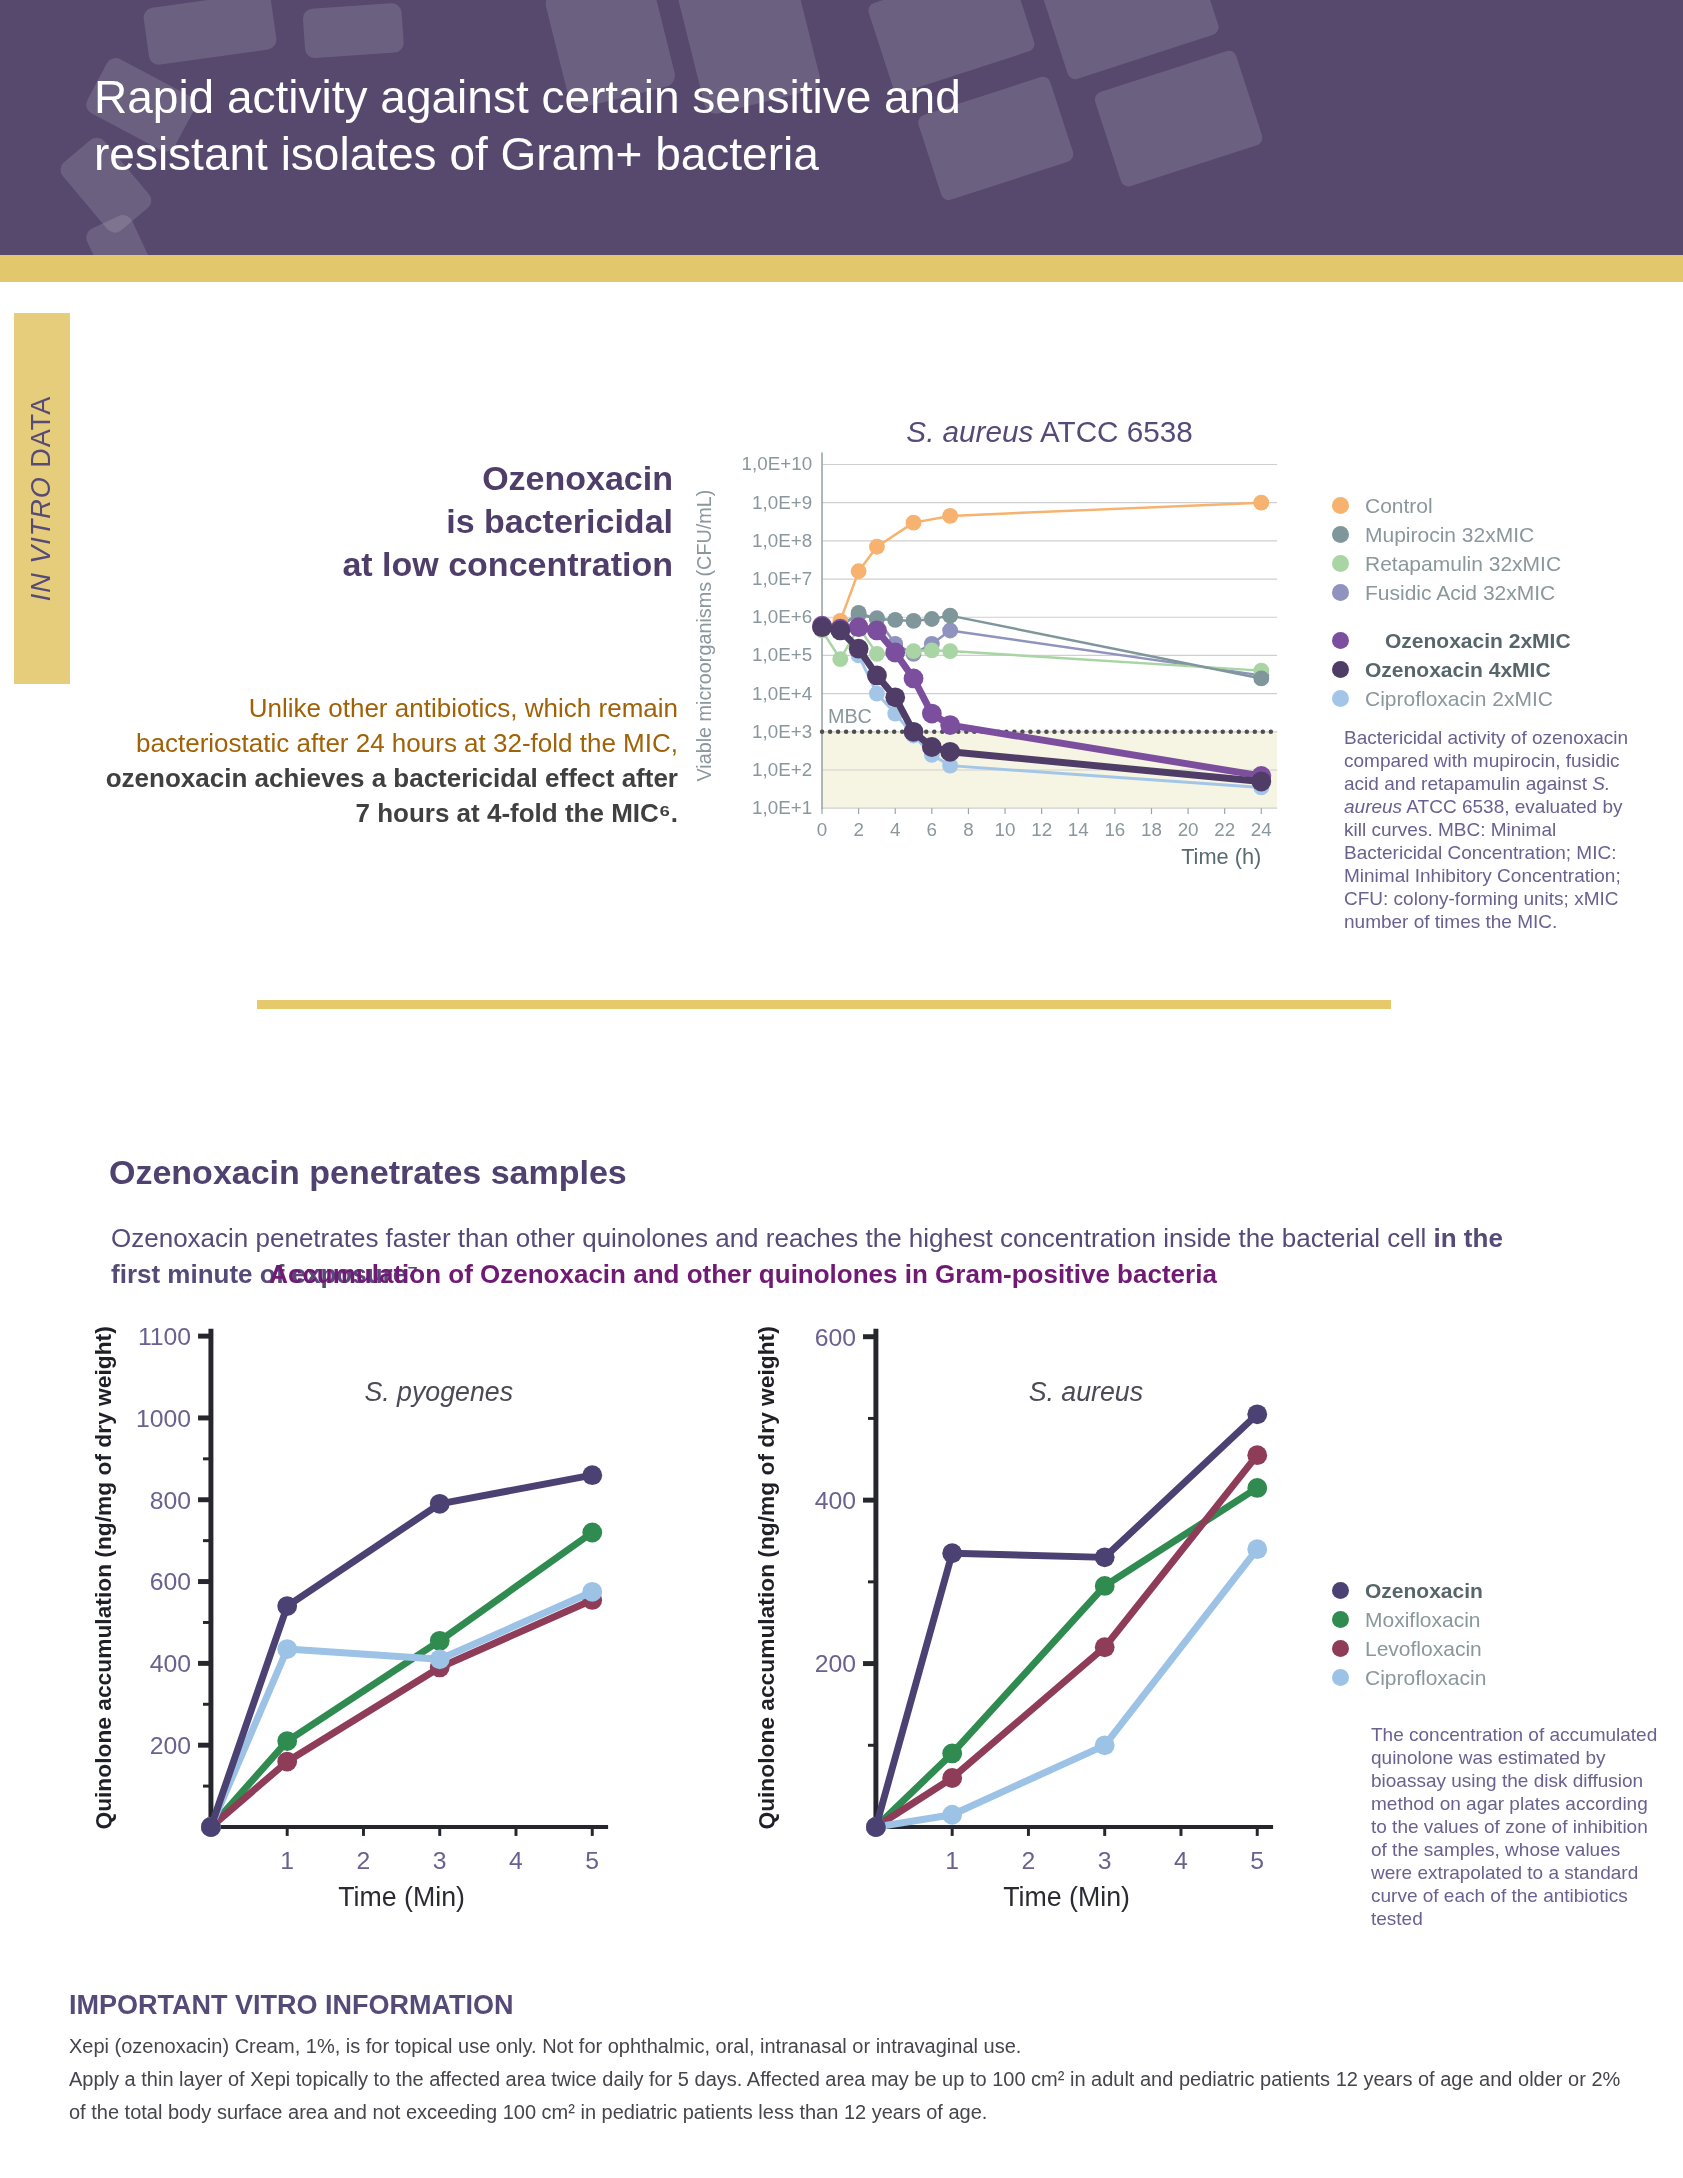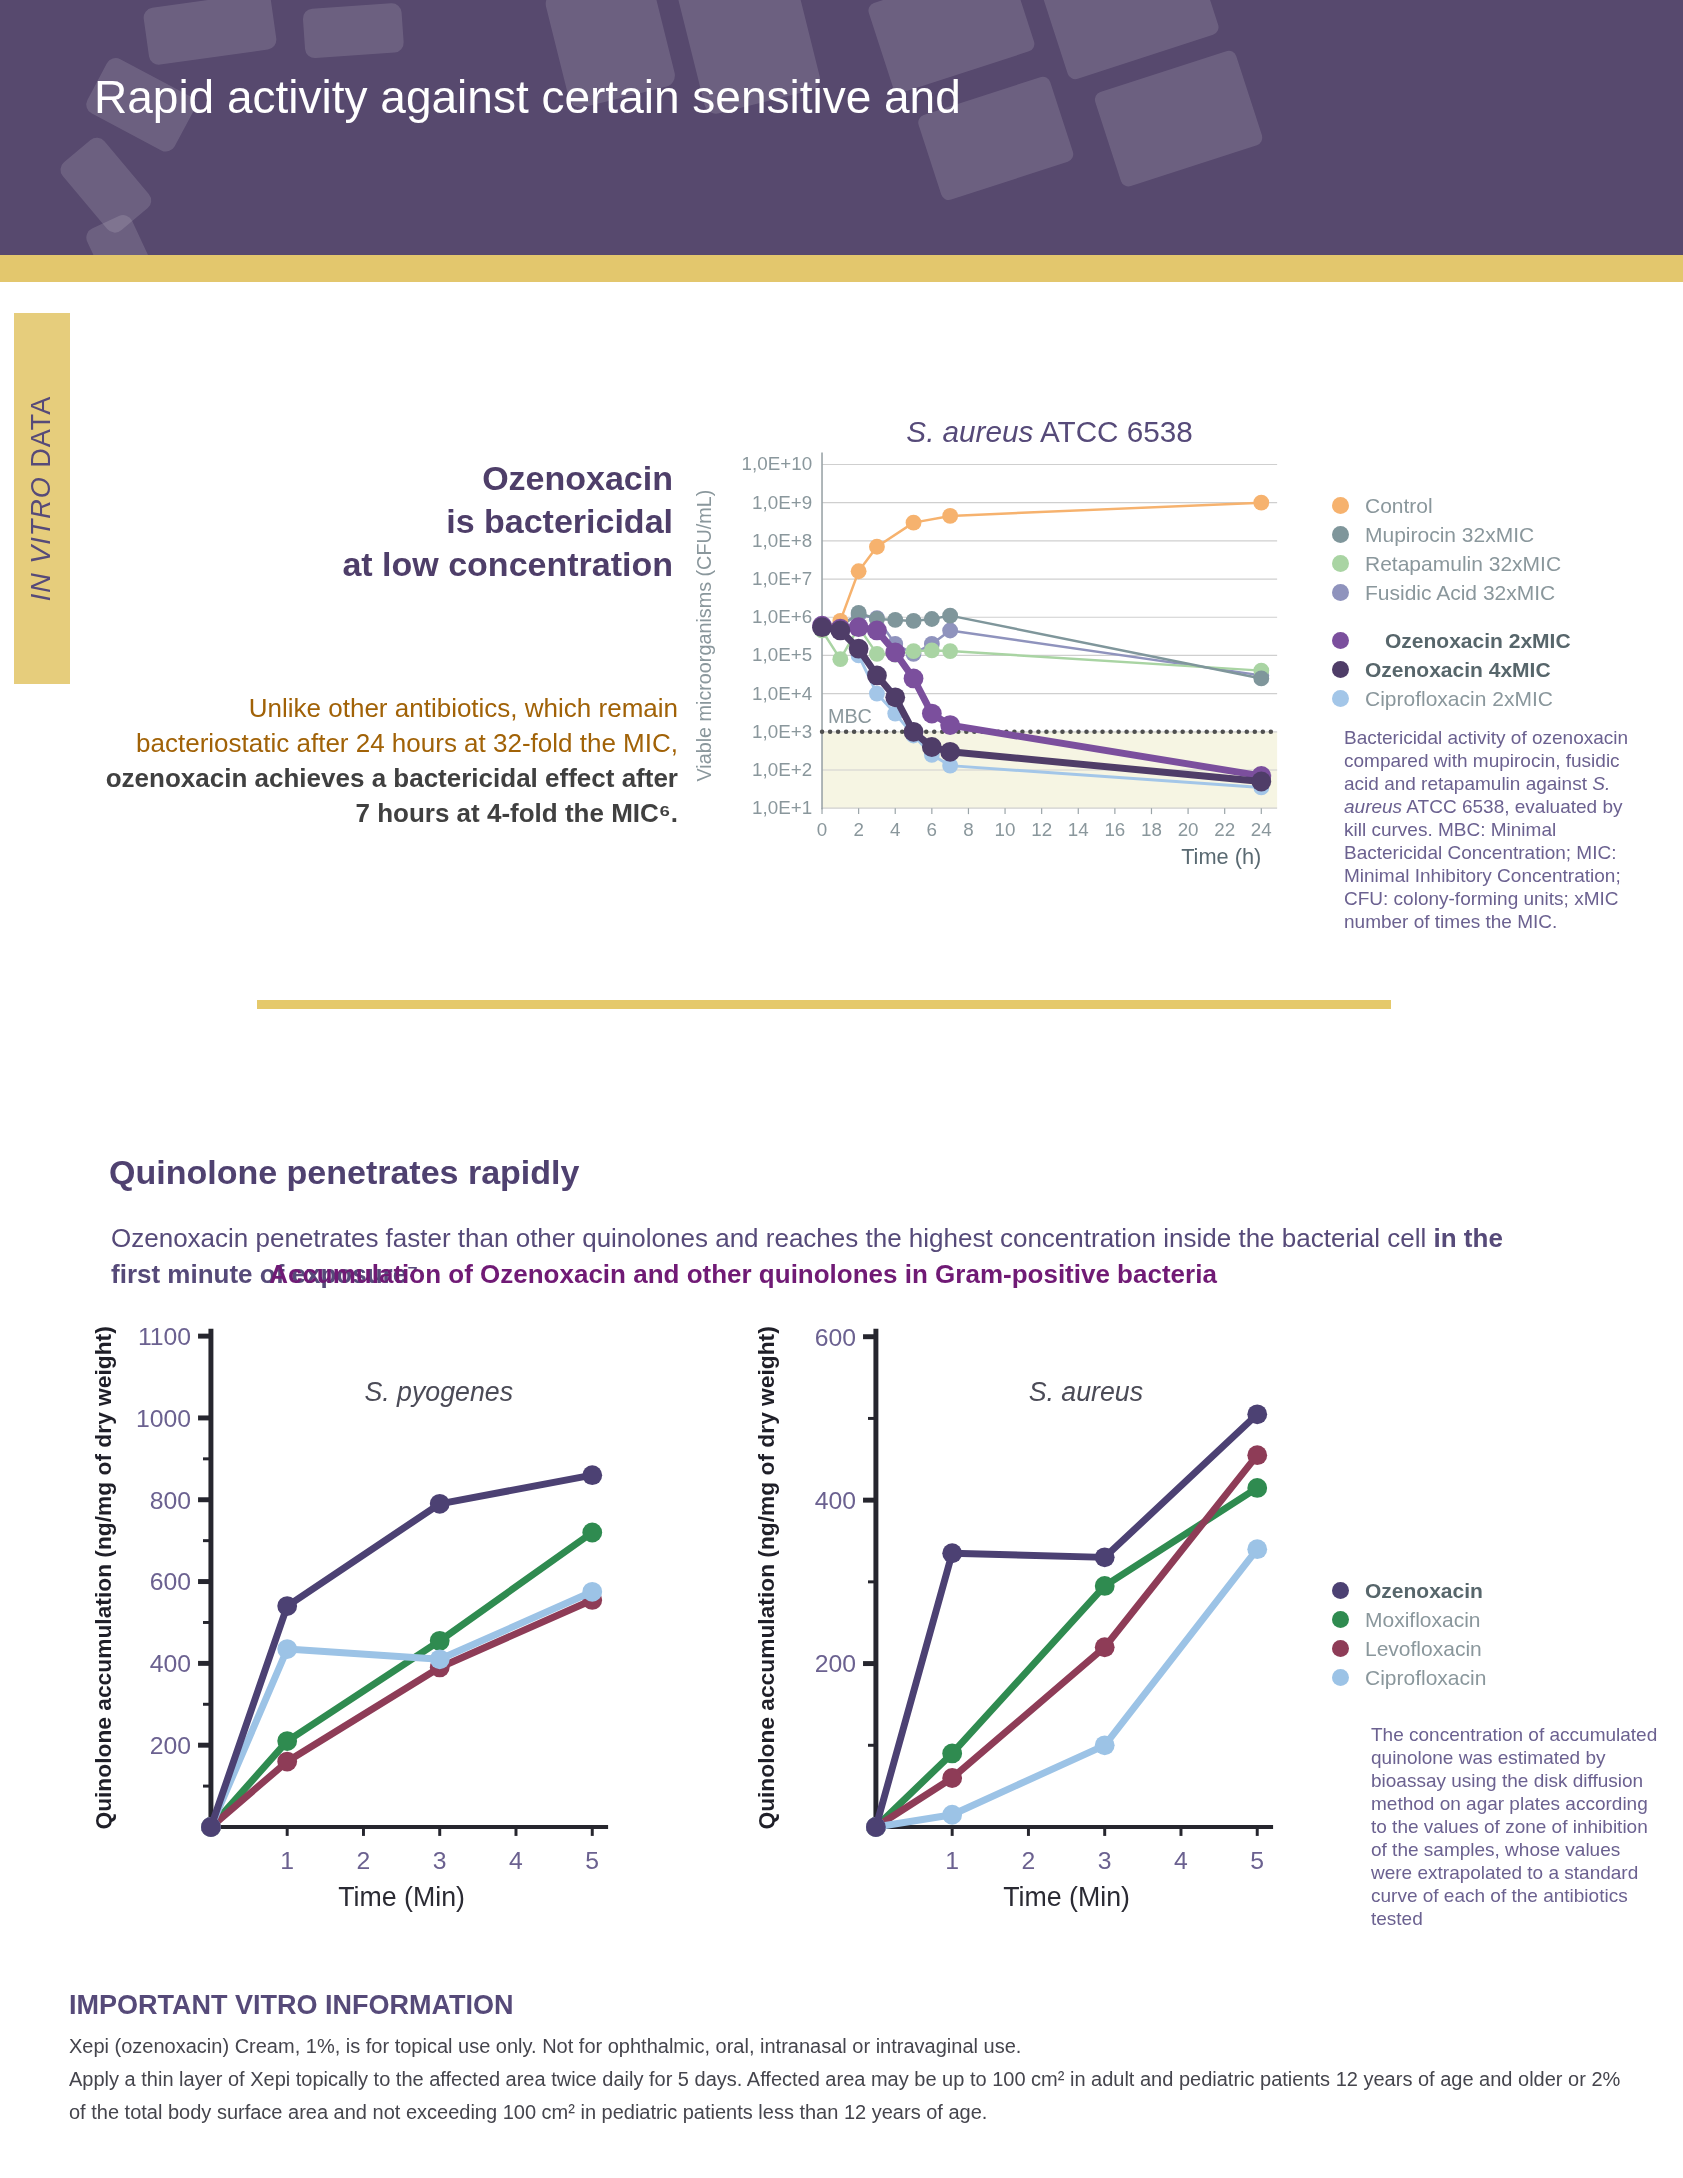--- a/index.html
+++ b/index.html
@@ -68,20 +68,21 @@
         <rect x="555" y="-20" width="110" height="120" rx="12" transform="rotate(-14 610 40)"></rect>
         <rect x="690" y="-30" width="120" height="135" rx="12" transform="rotate(-14 750 37)"></rect>
         <rect x="880" y="-20" width="150" height="95" rx="8" transform="rotate(-18 955 27)"></rect>
         <rect x="1055" y="-45" width="160" height="105" rx="8" transform="rotate(-18 1135 7)"></rect>
         <rect x="930" y="95" width="140" height="90" rx="8" transform="rotate(-18 1000 140)"></rect>
         <rect x="1110" y="70" width="150" height="100" rx="8" transform="rotate(-18 1185 120)"></rect>
       </g>
     </svg>
     <div class="header-title">
       <div>Rapid activity against certain sensitive and</div>
+      <div>resistant isolates of Gram+ bacteria</div>
     </div>
   </div>
   <div class="gold-bar"></div>
 
   <div class="sidebar">
     <div class="sidebar-label">
       <span class="it">IN VITRO</span><span> DATA</span>
     </div>
   </div>
 
@@ -246,21 +247,21 @@
         <span class="lg-lab">Ciprofloxacin 2xMIC</span>
       </div>
     </div>
 
   <div id="caption1" class="caption">
     <span>Bactericidal activity of ozenoxacin compared with mupirocin, fusidic acid and retapamulin against </span><span style="font-style:italic">S. aureus</span><span> ATCC 6538, evaluated by kill curves. MBC: Minimal Bactericidal Concentration; MIC: Minimal Inhibitory Concentration; CFU: colony-forming units; xMIC number of times the MIC.</span>
   </div>
 
   <div class="divider"></div>
 
-  <div class="h3">Quinolone penetrates rapidly</div>
+  <div class="h3">Ozenoxacin penetrates samples</div>
   <div class="para2">
     <span>Ozenoxacin penetrates faster than other quinolones and reaches the highest concentration inside the bacterial cell </span><span class="boldp">in the first minute of exposure⁷</span>
   </div>
   <div class="chart2-title">Accumulation of Ozenoxacin and other quinolones in Gram-positive bacteria</div>
 
   <svg id="chart2a-svg" class="chart-svg" width="644" height="624" viewBox="0 0 650 630">
       <line x1="123" y1="22" x2="123" y2="527" stroke="#26262e" stroke-width="5"></line>
       <line x1="121" y1="525" x2="524" y2="525" stroke="#26262e" stroke-width="4"></line>
       <line x1="110" y1="442.4" x2="123" y2="442.4" stroke="#26262e" stroke-width="5"></line>
       <text x="103" y="451.4" font-size="25" fill="#6b6190" text-anchor="end">200</text>

